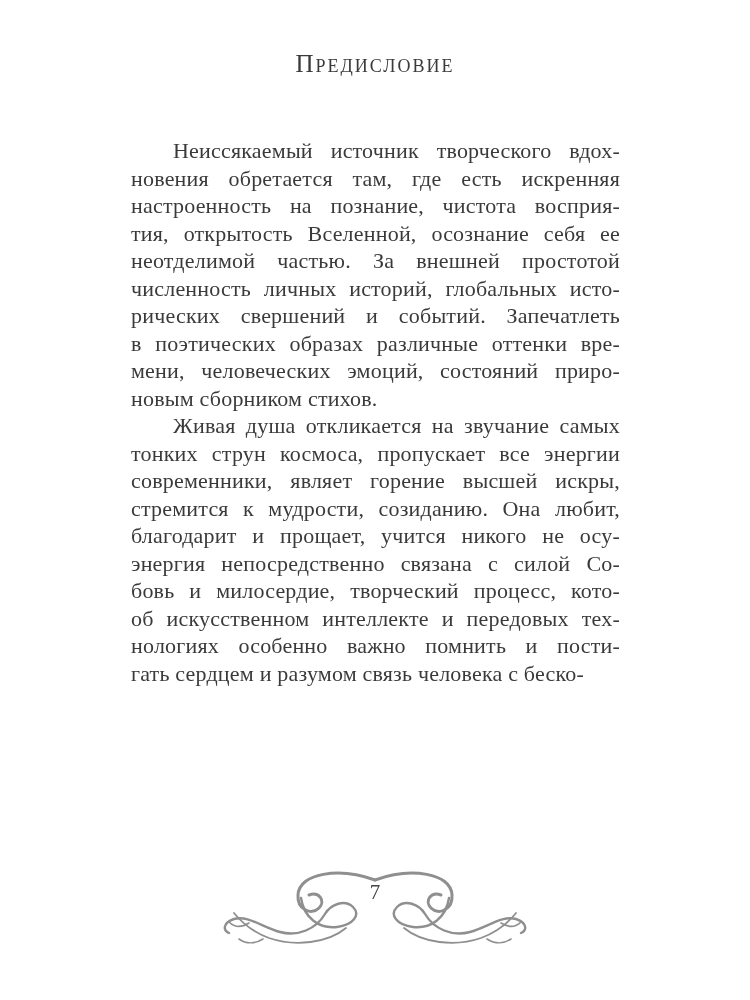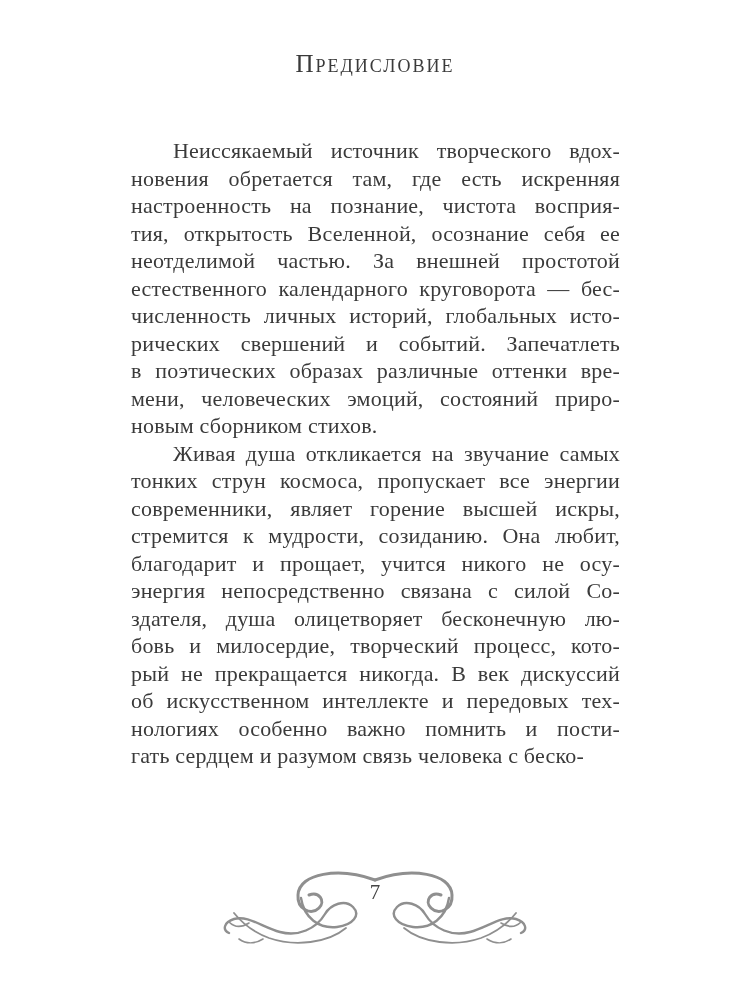--- a/index.html
+++ b/index.html
@@ -80,37 +80,34 @@
 
   <h1 class="title">Предисловие</h1>
 
   <div class="body-text" id="body-text">
       <div class="para">
         <div class="line first">Неиссякаемый источник творческого вдох-</div>
         <div class="line">новения обретается там, где есть искренняя</div>
         <div class="line">настроенность на познание, чистота восприя-</div>
         <div class="line">тия, открытость Вселенной, осознание себя ее</div>
         <div class="line">неотделимой частью. За внешней простотой</div>
-        <div class="line">естественного календарного круговорота — бес-</div>
         <div class="line">численность личных историй, глобальных исто-</div>
         <div class="line">рических свершений и событий. Запечатлеть</div>
         <div class="line">в поэтических образах различные оттенки вре-</div>
         <div class="line">мени, человеческих эмоций, состояний приро-</div>
         <div class="line last">новым сборником стихов.</div>
       </div>
       <div class="para">
         <div class="line first">Живая душа откликается на звучание самых</div>
         <div class="line">тонких струн космоса, пропускает все энергии</div>
         <div class="line">современники, являет горение высшей искры,</div>
         <div class="line">стремится к мудрости, созиданию. Она любит,</div>
         <div class="line">благодарит и прощает, учится никого не осу-</div>
         <div class="line">энергия непосредственно связана с силой Со-</div>
-        <div class="line">здателя, душа олицетворяет бесконечную лю-</div>
         <div class="line">бовь и милосердие, творческий процесс, кото-</div>
-        <div class="line">рый не прекращается никогда. В век дискуссий</div>
         <div class="line">об искусственном интеллекте и передовых тех-</div>
         <div class="line">нологиях особенно важно помнить и пости-</div>
         <div class="line last">гать сердцем и разумом связь человека с беско-</div>
       </div>
     </div>
 
   <div class="footer">
     <svg width="340" height="110" viewBox="0 0 340 110" aria-hidden="true">
       <g id="orn-right">
         <path class="orn" stroke-width="3" d="M170,14 C206,1 246,7 247,29 C248,43 234,50 226,42 C219,35 226,25 236,29"></path>

